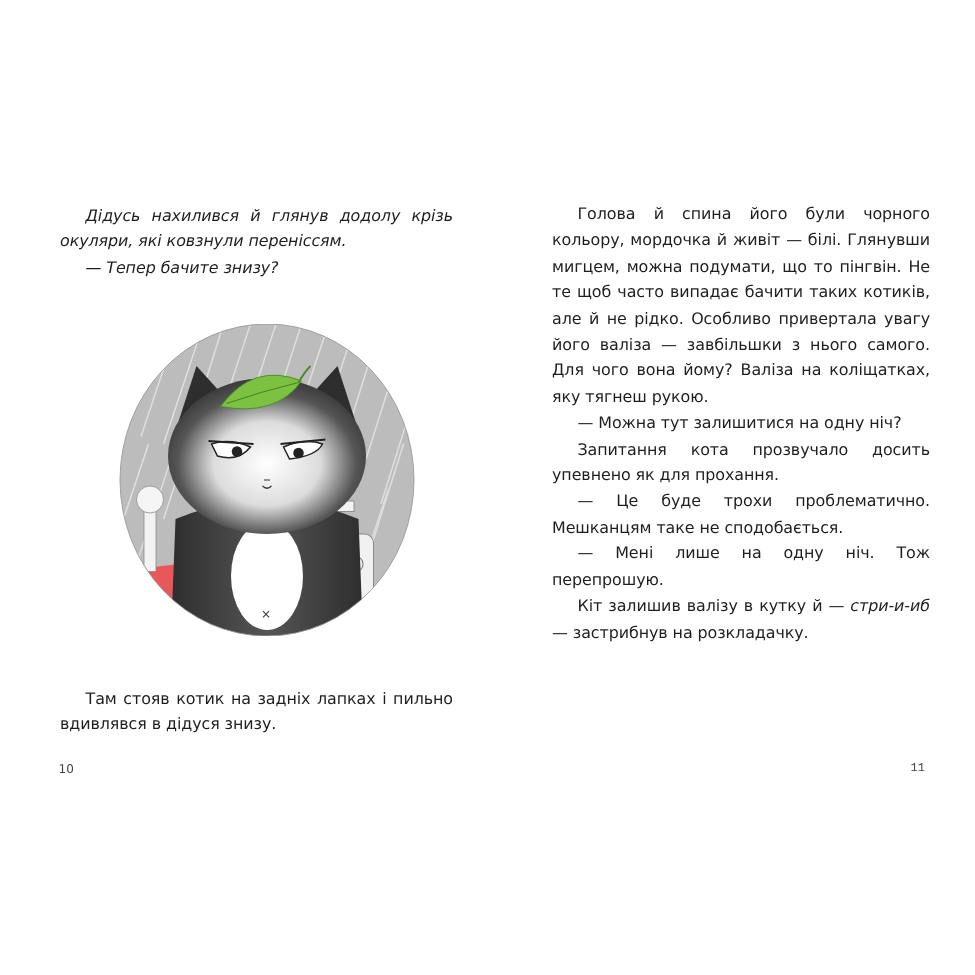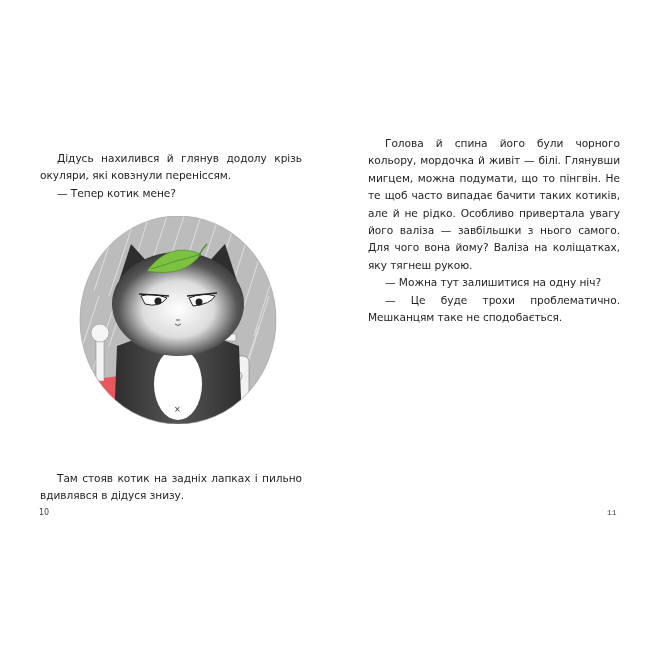--- a/index.html
+++ b/index.html
@@ -3,36 +3,36 @@
   <meta charset="utf-8">
   <style>
     html, body { margin: 0; padding: 0; background: #ffffff; }
     body { width: 650px; height: 650px; position: relative; overflow: hidden;
       font-family: "DejaVu Sans", "Liberation Sans", sans-serif; color: #1e1e1e; }
     .page { position: absolute; top: 0; height: 650px; }
     .page.left { left: 0; width: 325px; }
     .page.right { left: 325px; width: 325px; }
     .text { position: absolute; font-size: 10.6px; line-height: 17.4px; letter-spacing: -0.05px; }
     .text p { margin: 0; text-indent: 17px; text-align: justify; text-align-last: left; }
-    .lt1 { left: 40px; top: 150px; width: 262px; }
-    .lt2 { left: 40px; top: 470px; width: 262px; }
+    .lt1 { left: 40px; top: 136px; width: 262px; font-style: italic; }
+    .lt2 { left: 40px; top: 458px; width: 262px; }
     .rt { left: 43px; top: 135px; width: 252px; }
     .pagenum { position: absolute; font-size: 8px; color: #444; top: 508px; text-align: right; }
     .pn-left { left: 39px; }
     .pn-right { left: 282px; font-family: Liberation Mono, monospace; }
     .illustration { position: absolute; left: 79px; top: 216px; width: 198px; height: 208px; }
     em { font-style: italic; }
   </style>
 </head>
 <body>
 
 <div class="page left">
   <div class="text lt1">
     <p>Дідусь нахилився й глянув додолу крізь окуляри, які ковзнули переніссям.</p>
-    <p>— Тепер котик мене?</p>
+    <p>— Тепер бачите знизу?</p>
   </div>
 
   <svg class="illustration" viewBox="0 0 198 208">
     <defs>
       <clipPath id="circ">
           <ellipse cx="99" cy="104" rx="98" ry="104"></ellipse>
         </clipPath>
       <radialGradient id="headg" cx="50%" cy="55%" r="60%">
         <stop offset="0%" stop-color="#ffffff"></stop>
         <stop offset="45%" stop-color="#dcdcdc"></stop>
@@ -110,16 +110,19 @@
   <div class="text lt2">
     <p>Там стояв котик на задніх лапках і пильно вдивлявся в дідуся знизу.</p>
   </div>
   <div class="pagenum pn-left">10</div>
 </div>
 
 <div class="page right">
   <div class="text rt">
     <p>Голова й спина його були чорного кольору, мордочка й живіт — білі. Глянувши мигцем, можна подумати, що то пінгвін. Не те щоб часто випадає бачити таких котиків, але й не рідко. Особливо привертала увагу його валіза — завбільшки з нього самого. Для чого вона йому? Валіза на коліщатках, яку тягнеш рукою.</p>
     <p>— Можна тут залишитися на одну ніч?</p>
+    <p>Запитання кота прозвучало досить упевнено як для прохання.</p>
     <p>— Це буде трохи проблематично. Мешканцям таке не сподобається.</p>
+    <p>— Мені лише на одну ніч. Тож перепрошую.</p>
+    <p><span>Кіт залишив валізу в кутку й — </span><em>стри-и-иб</em><span> — застрибнув на розкладачку.</span></p>
   </div>
   <div class="pagenum pn-right">11</div>
 </div>
 
 </body></html>

